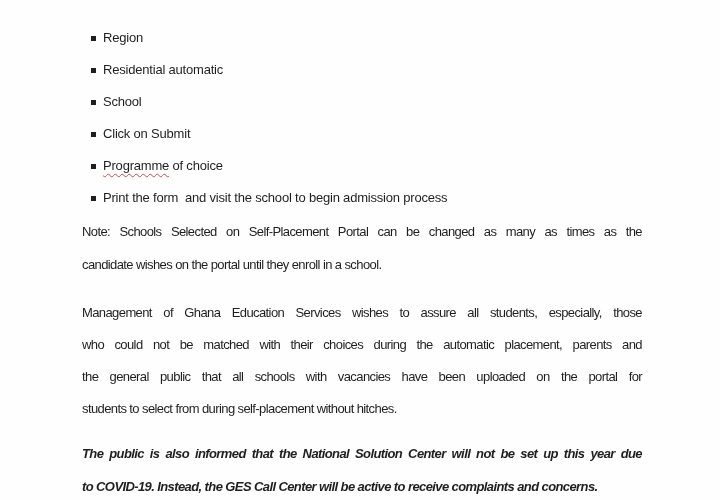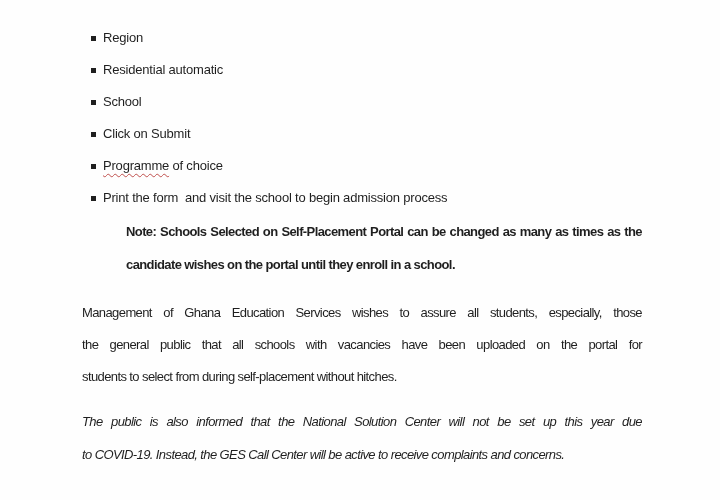--- a/index.html
+++ b/index.html
@@ -49,24 +49,24 @@
     text-align: justify;
     text-align-last: justify;
     white-space: pre-wrap;
     line-height: 32px;
   }
   .jline.lastline {
     text-align: left;
     text-align-last: left;
   }
   .para.note-para   { margin-top: 1px; }
-  .para.note-para .jline { line-height: 33px; font-weight: bold; margin-left: 44px; }
+  .para.note-para .jline { line-height: 33px; font-weight: normal; }
   .para.mgmt-para   { margin-top: 16px; }
   .para.close-para  { margin-top: 12px; }
-  .para.close-para .jline { line-height: 33px; font-weight: normal; font-style: italic; }
+  .para.close-para .jline { line-height: 33px; font-weight: bold; font-style: italic; }
 </style>
 </head>
 <body>
 
 <div class="page">
 
   <ul class="bullet-list">
     <li>
       <span class="sq"></span>
       <span class="li-text">Region</span>
@@ -93,20 +93,21 @@
     </li>
   </ul>
 
   <div class="para note-para">
     <div class="jline">Note: Schools Selected on Self-Placement Portal can be changed as many as times as the</div>
     <div class="jline lastline">candidate wishes on the portal until they enroll in a school.</div>
   </div>
 
   <div class="para mgmt-para">
     <div class="jline">Management of Ghana Education Services wishes to assure all students, especially, those</div>
+    <div class="jline">who could not be matched with their choices during the automatic placement, parents and</div>
     <div class="jline">the general public that all schools with vacancies have been uploaded on the portal for</div>
     <div class="jline lastline">students to select from during self-placement without hitches.</div>
   </div>
 
   <div class="para close-para">
     <div class="jline">The public is also informed that the National Solution Center will not be set up this year due</div>
     <div class="jline lastline">to COVID-19. Instead, the GES Call Center will be active to receive complaints and concerns.</div>
   </div>
 
 </div>

